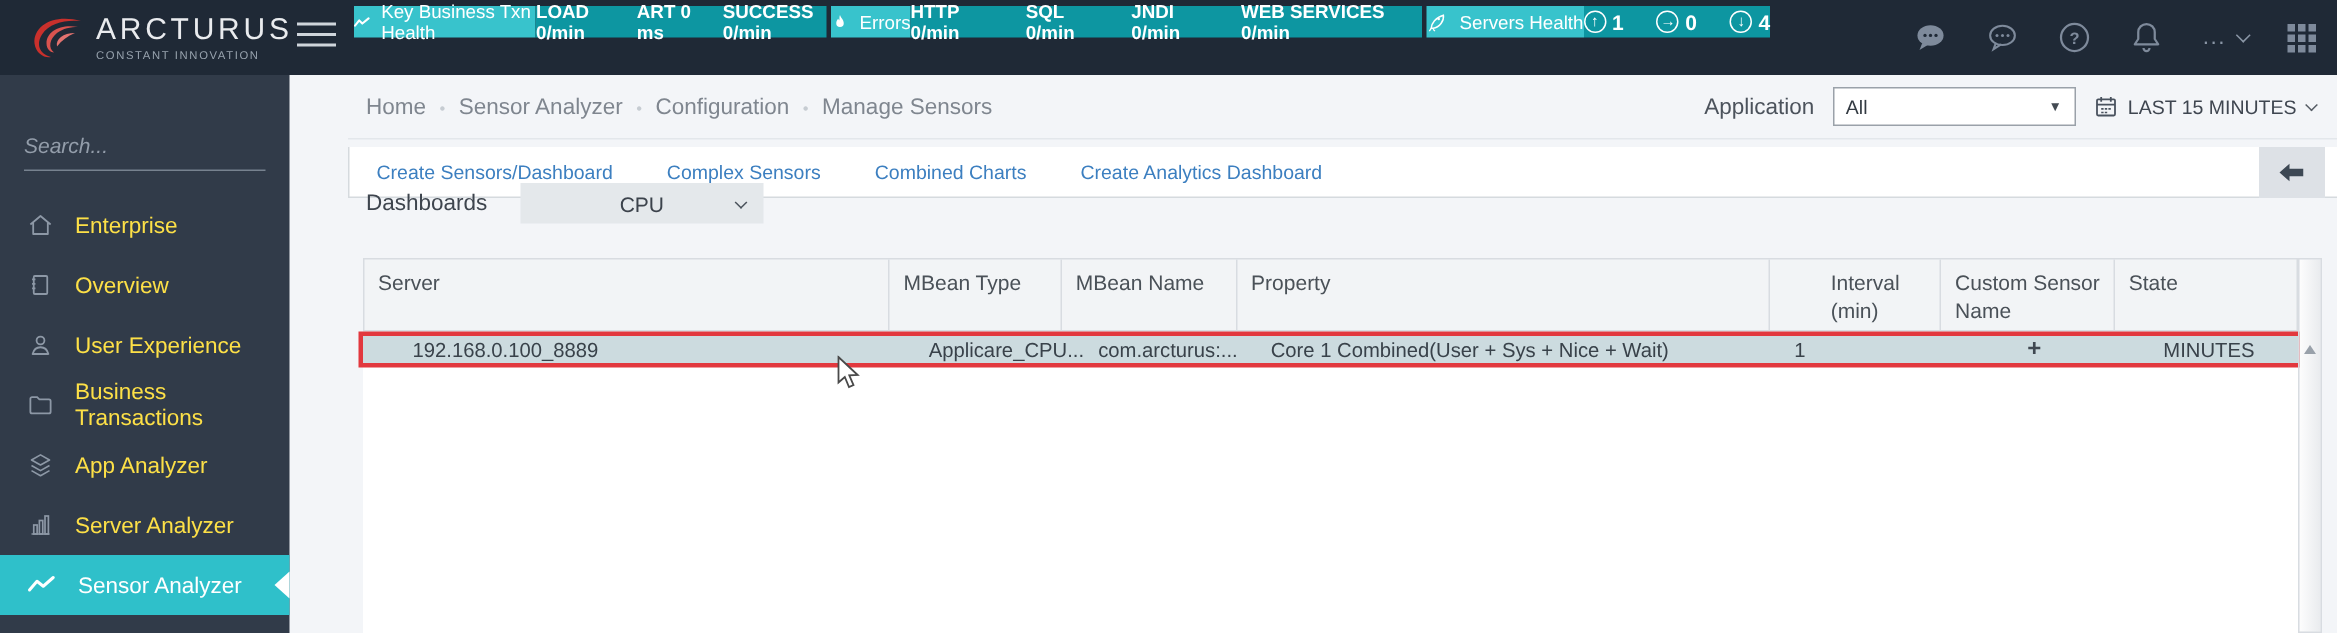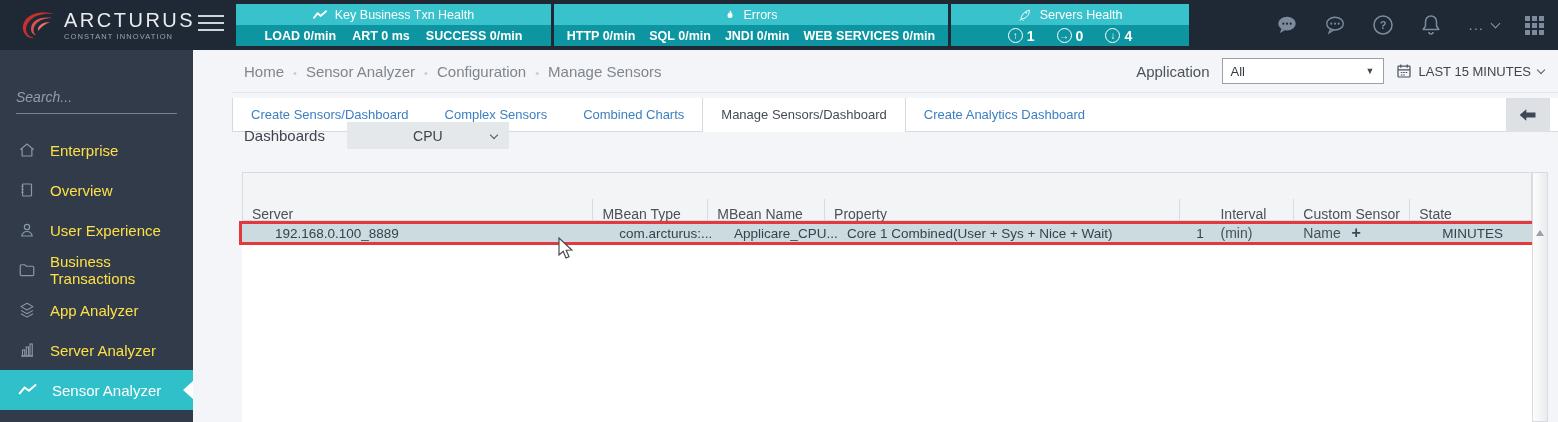--- a/index.html
+++ b/index.html
@@ -13,21 +13,21 @@
   .topbar { position:absolute; left:0; top:0; width:1558px; height:50px; background:#1f2936; display:flex; align-items:center; }
   .logo-wrap { width:236px; height:50px; display:flex; align-items:center; padding-left:14px; position:relative; }
   .logo-swoosh { width:44px; height:40px; }
   .logo-text { margin-left:6px; }
   .logo-title { color:#e9ebee; font-size:20px; letter-spacing:2.5px; font-weight:400; line-height:20px; }
   .logo-sub { color:#98a3ae; font-size:7.5px; letter-spacing:1.1px; margin-top:2px; }
   .hamburger { position:absolute; right:12px; top:15px; width:26px; cursor:pointer; }
   .hamburger div { height:2px; background:#cfd5db; margin-bottom:5px; }
 
   .panels { display:flex; gap:3px; height:42px; margin-left:0; }
-  .panel { display:flex; flex-direction:column; }
+  .panel { display:flex; }
   .panel-head { background:#38c3cc; color:#fff; height:21px; display:flex; align-items:center; justify-content:center; gap:7px; font-size:12.5px; }
   .panel-body { background:#0d96a1; color:#fff; height:21px; display:flex; align-items:center; justify-content:center; gap:16px; font-size:12.5px; font-weight:600; }
   .panel-1 { width:315px; } .panel-2 { width:394px; } .panel-3 { width:238px; }
   .stat { display:flex; align-items:center; gap:4px; font-size:14px; font-weight:600; }
   .stat-circ { width:15px; height:15px; border:1.4px solid #fff; border-radius:50%; display:flex; align-items:center; justify-content:center; font-size:10px; font-weight:700; line-height:1; }
 
   .top-icons { position:absolute; right:14px; top:0; height:50px; display:flex; align-items:center; gap:26px; color:#7e8a9b; }
   .ticon { width:22px; height:22px; display:flex; align-items:center; justify-content:center; cursor:pointer; }
   .overflow-wrap { display:flex; align-items:center; gap:8px; cursor:pointer; }
   .overflow-dots { font-size:15px; letter-spacing:1px; color:#8a96a6; line-height:8px; }
@@ -66,21 +66,21 @@
   .back-btn { position:absolute; right:8px; top:48px; width:44px; height:34px; background:#dde1e6; display:flex; align-items:center; justify-content:center; cursor:pointer; z-index:3; }
 
   .dash-row { position:absolute; left:12px; top:72px; display:flex; align-items:center; gap:22px; }
   .dash-label { font-size:15px; color:#3e454e; }
   .dash-select { width:162px; height:27px; background:#e4e8eb; display:flex; align-items:center; justify-content:center; font-size:14px; color:#3c434c; cursor:pointer; position:relative; }
   .dash-select .chev2 { position:absolute; right:12px; width:6px; height:6px; border-right:1.7px solid #4a525b; border-bottom:1.7px solid #4a525b; transform:rotate(45deg); margin-top:-2px; }
 
   
   .table-area { position:absolute; left:10px; top:122px; width:1306px; height:250px; }
   .thead { display:flex; width:1290px; height:49px; background:#f2f4f6; border:1px solid #d8dce1; }
-  .th { font-size:14px; color:#4a5158; padding:6px 9px; border-right:1px solid #d8dce1; line-height:1.35;margin-top:26px; }
+  .th { font-size:14px; color:#4a5158; padding:6px 9px; border-right:1px solid #d8dce1; line-height:1.35; }
   .th:last-child { border-right:none; }
   .tbody { width:1290px; height:201px; background:#fff; }
   .col-server{width:351px;} .col-mtype{width:115px;} .col-mname{width:117px;} .col-prop{width:356px;} .col-interval{width:114px;padding-left:40px;} .col-custom{width:116px;} .col-state{width:121px;}
   .trow { display:flex; width:1290px; height:18px; background:#ccdbdf; outline:3px solid #e2383e; margin-top:3px; cursor:pointer;padding-left:24px; }
   .td { font-size:13.5px; color:#39424a; padding:0 9px; display:flex; align-items:center; overflow:hidden; white-space:nowrap; }
   .td.center { justify-content:center; }
   .td-plus { font-weight:700; font-size:16px; color:#3f4851; }
   .vscroll { position:absolute; left:1290px; top:0; width:16px; height:250px; background:linear-gradient(to right,#fdfdfd,#e9ebee); border:1px solid #d8dce1; }
   .scroll-up { position:absolute; left:3px; top:57px; width:0; height:0; border-left:4.5px solid transparent; border-right:4.5px solid transparent; border-bottom:6px solid #99a1aa; }
 
@@ -297,21 +297,20 @@
         <span>LAST 15 MINUTES</span>
         <span class="chev2"></span>
       </div>
     </div>
   </div>
 
   <div class="tabbar">
     <div class="tab">Create Sensors/Dashboard</div>
     <div class="tab">Complex Sensors</div>
     <div class="tab">Combined Charts</div>
-    <div class="tab active">Manage Sensors/Dashboard</div>
     <div class="tab">Create Analytics Dashboard</div>
   </div>
   <div class="back-btn">
     <svg width="20" height="16" viewBox="0 0 24 18">
         <polygon points="10,2 10,6 21,6 21,12 10,12 10,16 2,9" fill="#3d4854"></polygon>
       </svg>
   </div>
 
   <div class="dash-row">
     <span class="dash-label">Dashboards</span>
@@ -327,22 +326,22 @@
       <div class="th col-mtype">MBean Type</div>
       <div class="th col-mname">MBean Name</div>
       <div class="th col-prop">Property</div>
       <div class="th col-interval">Interval (min)</div>
       <div class="th col-custom">Custom Sensor Name</div>
       <div class="th col-state">State</div>
     </div>
     <div class="tbody">
       <div class="trow">
         <div class="td col-server">192.168.0.100_8889</div>
+        <div class="td col-mtype">Applicare_CPU...</div>
         <div class="td col-mname">com.arcturus:...</div>
-        <div class="td col-mtype">Applicare_CPU...</div>
         <div class="td col-prop">Core 1 Combined(User + Sys + Nice + Wait)</div>
         <div class="td col-interval">1</div>
         <div class="td col-custom center td-plus">+</div>
         <div class="td col-state center">MINUTES</div>
       </div>
     </div>
     <div class="vscroll">
       <div class="scroll-up"></div>
     </div>
   </div>

